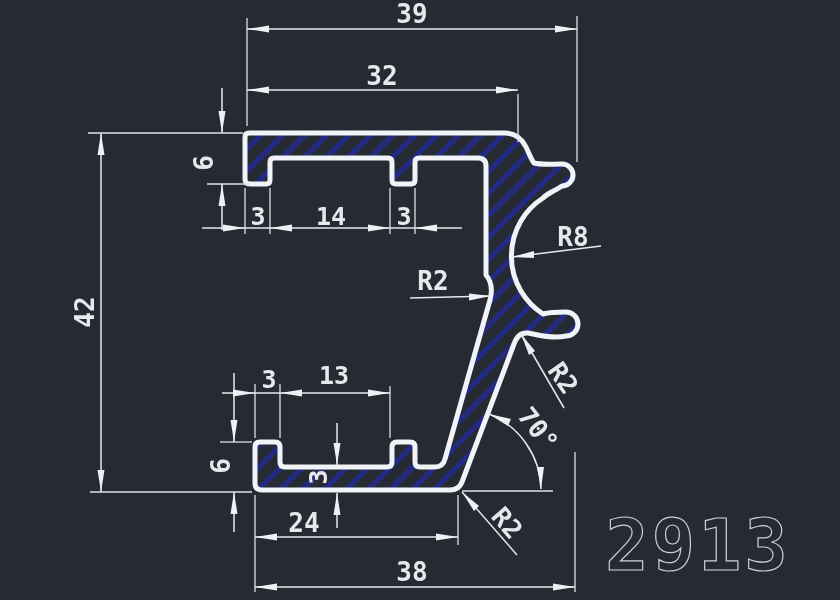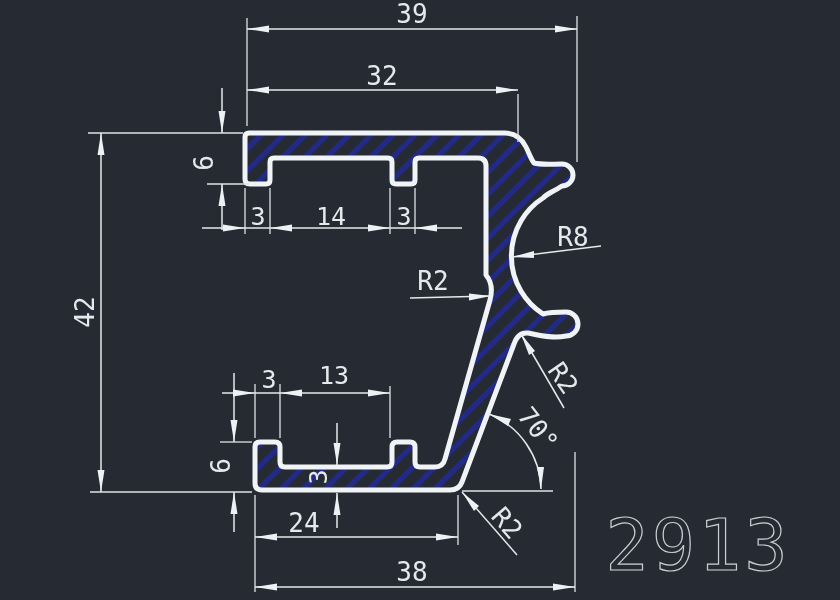--- a/index.html
+++ b/index.html
@@ -1,16 +1,16 @@
 <!DOCTYPE html>
 <html><head>
 <meta charset="utf-8">
 <style>
   html,body{margin:0;padding:0;background:#262b33;width:840px;height:600px;overflow:hidden;}
-  .stage{position:relative;width:840px;height:600px;background:#262b33;font-family:"DejaVu Sans Mono",monospace;}
+  .stage{position:relative;width:840px;height:600px;background:#262b33;font-family:"DejaVu Sans Mono",monospace;font-weight:bold;}
   svg{display:block;}
   .dimtxt{fill:#e6e9ec;font-family:"DejaVu Sans Mono",monospace;font-size:26px;}
   .dimtxt.small{font-size:25px;}
   .partnum{fill:none;stroke:#c9ced3;stroke-width:1.2;font-family:"DejaVu Sans Mono",monospace;font-size:72px;letter-spacing:3px;}
   .dimline{stroke:#e6e9ec;stroke-width:1.5;fill:none;}
   .extline{stroke:#dfe2e6;stroke-width:1.3;fill:none;}
   .arrow{fill:#eef1f3;stroke:none;}
   .profile{fill:url(#hatch);stroke:#f1f4f6;stroke-width:5;stroke-linejoin:round;}
 </style>
 </head>

